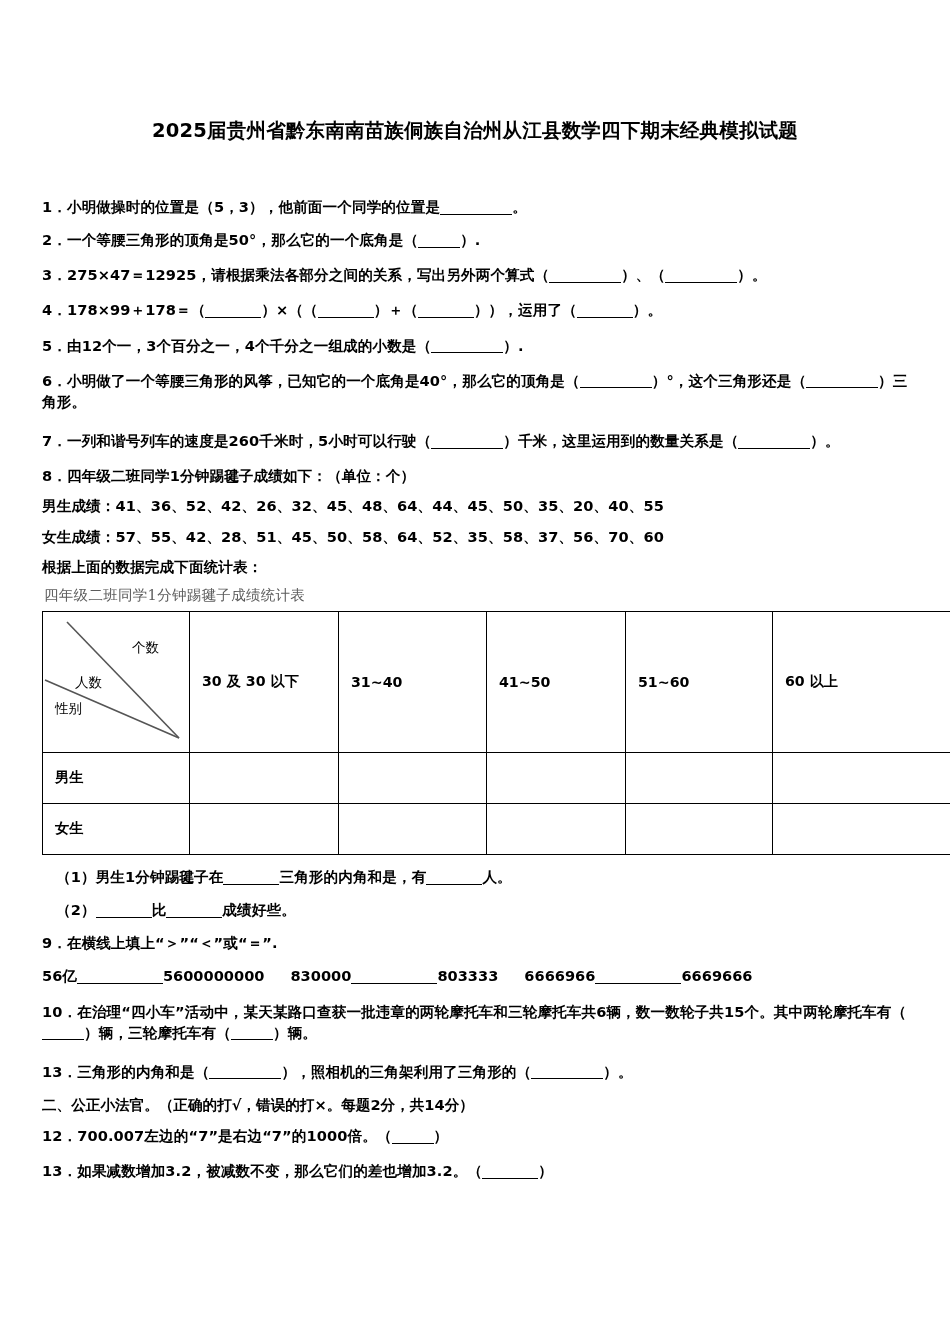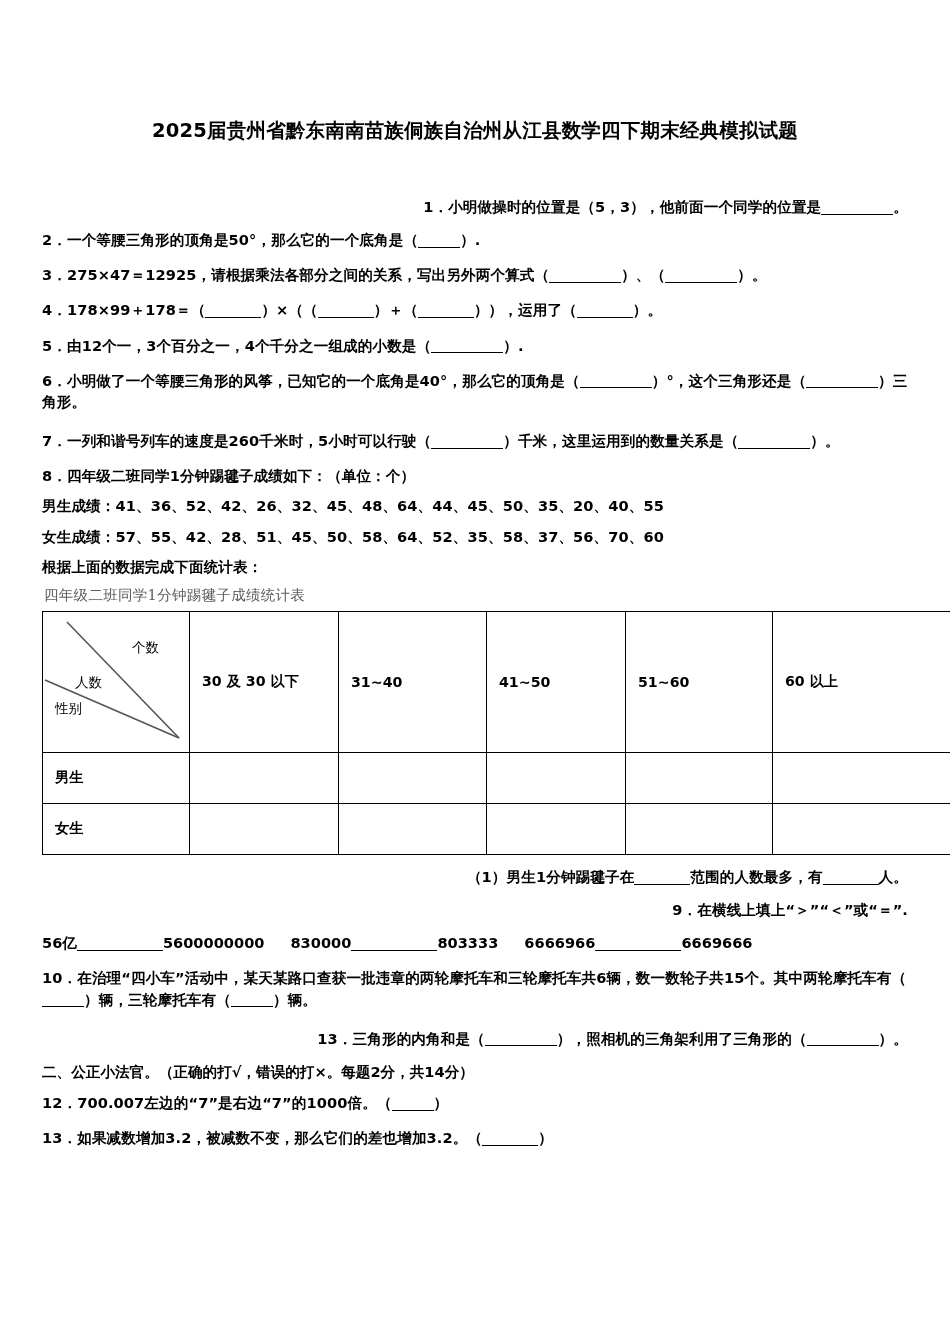--- a/index.html
+++ b/index.html
@@ -41,21 +41,21 @@
     width: 866px;
   }
   .q {
     font-size: 14.6px;
     line-height: 1.45;
     margin: 0 0 14px 0;
     font-weight: bold;
     letter-spacing: 0.1px;
     font-family: "DejaVu Sans", "Liberation Sans", sans-serif;
   }
-  .q.tight { margin-bottom: 12px; text-align: right; }
+  .q.tight { margin-bottom: 12px; }
   .q.tighter { margin-bottom: 9px; }
   .q.wide { margin-bottom: 18px; }
   .sec-head {
     font-size: 14.6px;
     font-weight: bold;
     margin: 0 0 10px 0;
     line-height: 1.45;
   }
   .blank-u {
     display: inline-block;
@@ -213,23 +213,26 @@
         <td></td>
         <td></td>
         <td></td>
         <td></td>
         <td></td>
       </tr>
     </tbody>
       </table>
 
     <div class="q tight after-table indent1">
-      <span>（1）男生1分钟踢毽子在</span><span class="blank-u b-md"></span><span>范围的人数最多，有</span><span class="blank-u b-md"></span><span>人。</span>
-    </div>
-
+      <span>（1）男生1分钟踢毽子在</span><span class="blank-u b-md"></span><span>三角形的内角和是，有</span><span class="blank-u b-md"></span><span>人。</span>
+    </div>
+
+    <div class="q tight indent1">
+      <span>（2）</span><span class="blank-u b-md"></span><span>比</span><span class="blank-u b-md"></span><span>成绩好些。</span>
+    </div>
 
     <div class="q tight">
       <span>9．</span><span>在横线上填上“＞”“＜”或“＝”.</span>
     </div>
 
     <div class="cmp-row">
       <span>56亿</span><span class="blank-u b-xl"></span><span>5600000000</span><span class="cmp-gap"></span><span>830000</span><span class="blank-u b-xl"></span><span>803333</span><span class="cmp-gap"></span><span>6666966</span><span class="blank-u b-xl"></span><span>6669666</span>
     </div>
 
     <div class="q wide">

